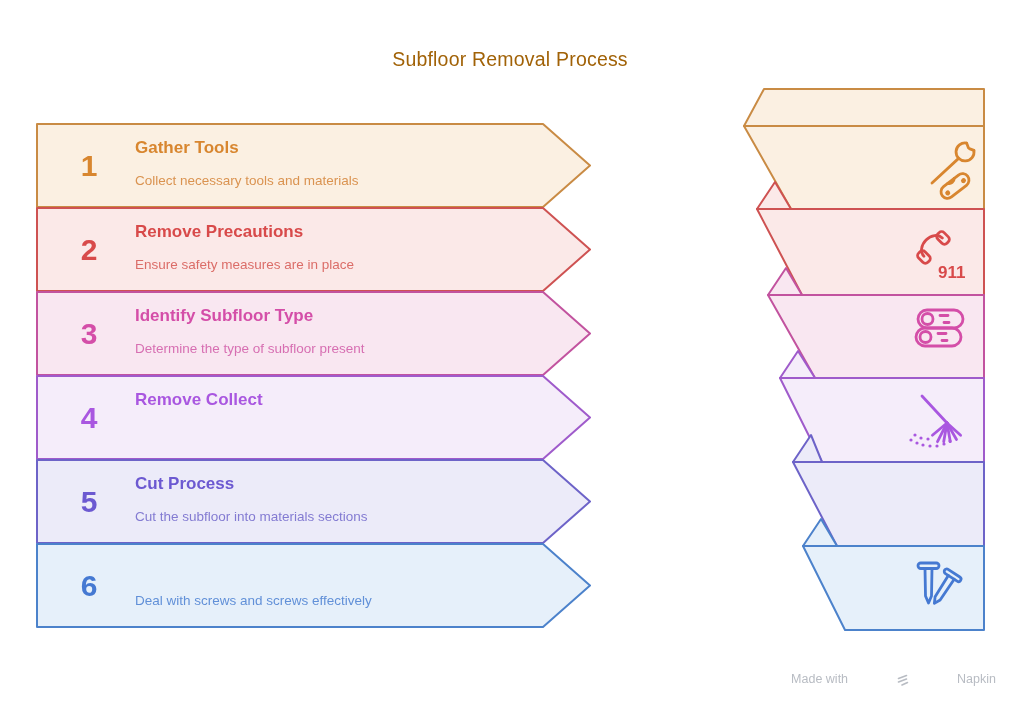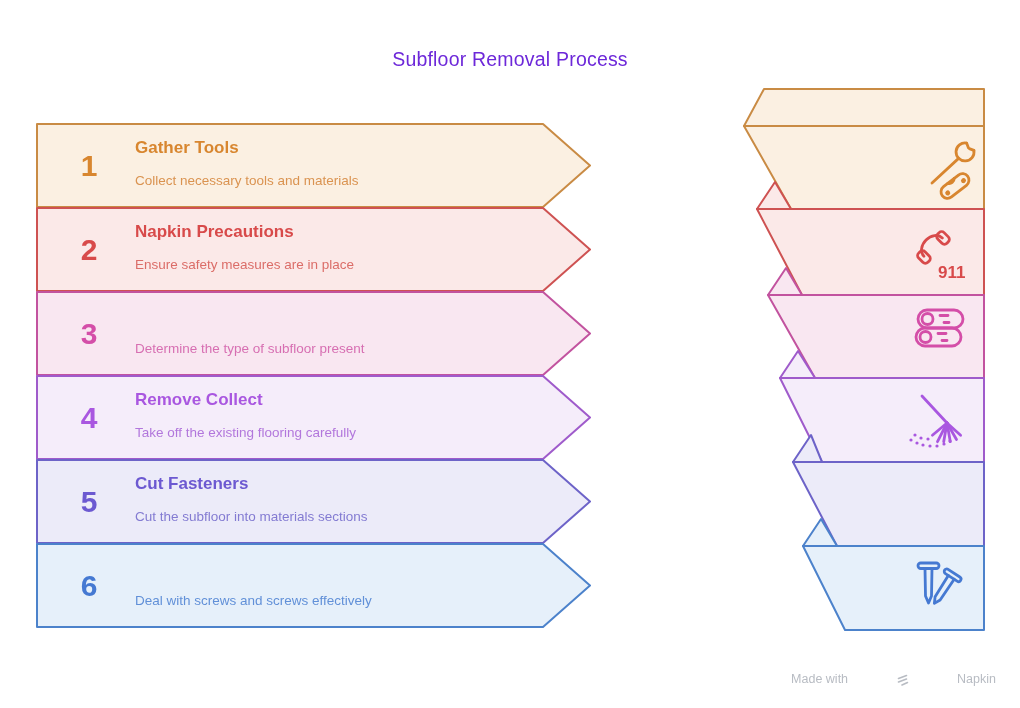--- a/index.html
+++ b/index.html
@@ -24,63 +24,63 @@
   .watermark{
     position:absolute;top:672px;right:24px;display:flex;align-items:center;gap:4px;
     font-size:12.5px;color:#b8bcc3;
   }
 </style>
 </head>
 <body>
 
 <div class="canvas" style="background: rgb(255, 255, 255);">
 
-  <div class="page-title" style="color: #6d28d9;">Subfloor Removal Process</div>
+  <div class="page-title" style="color: #a16207;">Subfloor Removal Process</div>
 
   <div class="step" style="top: 123px; --fill: #FBF0E2; --border: #C98B44; --accent: #D8862F; --desc: #DA9350;">
     <svg class="arrow" viewBox="0 0 556 85">
       <polygon points="1,1 507,1 554,42.5 507,84 1,84" style="fill:var(--fill);stroke:var(--border);stroke-width:2;stroke-linejoin:round"></polygon>
     </svg>
     <div class="num">1</div>
     <div class="t">Gather Tools</div>
     <div class="d">Collect necessary tools and materials</div>
   </div>
 
   <div class="step" style="top: 207px; --fill: #FBE9E8; --border: #CE5252; --accent: #D84A4A; --desc: #DB6D68;">
     <svg class="arrow" viewBox="0 0 556 85">
       <polygon points="1,1 507,1 554,42.5 507,84 1,84" style="fill:var(--fill);stroke:var(--border);stroke-width:2;stroke-linejoin:round"></polygon>
     </svg>
     <div class="num">2</div>
-    <div class="t">Napkin Precautions</div>
+    <div class="t">Remove Precautions</div>
     <div class="d">Ensure safety measures are in place</div>
   </div>
 
   <div class="step" style="top: 291px; --fill: #F9E7F1; --border: #C2539F; --accent: #D44EA8; --desc: #D76FB2;">
     <svg class="arrow" viewBox="0 0 556 85">
       <polygon points="1,1 507,1 554,42.5 507,84 1,84" style="fill:var(--fill);stroke:var(--border);stroke-width:2;stroke-linejoin:round"></polygon>
     </svg>
     <div class="num">3</div>
+    <div class="t">Identify Subfloor Type</div>
     <div class="d">Determine the type of subfloor present</div>
   </div>
 
   <div class="step" style="top: 375px; --fill: #F5EDFA; --border: #9F5BCB; --accent: #A957E0; --desc: #B277DC;">
     <svg class="arrow" viewBox="0 0 556 85">
       <polygon points="1,1 507,1 554,42.5 507,84 1,84" style="fill:var(--fill);stroke:var(--border);stroke-width:2;stroke-linejoin:round"></polygon>
     </svg>
     <div class="num">4</div>
     <div class="t">Remove Collect</div>
-    <div class="d">Take off the existing flooring carefully</div>
   </div>
 
   <div class="step" style="top: 459px; --fill: #ECEBF9; --border: #6D63C8; --accent: #6C59D1; --desc: #837BD2;">
     <svg class="arrow" viewBox="0 0 556 85">
       <polygon points="1,1 507,1 554,42.5 507,84 1,84" style="fill:var(--fill);stroke:var(--border);stroke-width:2;stroke-linejoin:round"></polygon>
     </svg>
     <div class="num">5</div>
-    <div class="t">Cut Fasteners</div>
+    <div class="t">Cut Process</div>
     <div class="d">Cut the subfloor into materials sections</div>
   </div>
 
   <div class="step" style="top: 543px; --fill: #E6F0FA; --border: #4C82CB; --accent: #4579D2; --desc: #6190D8;">
     <svg class="arrow" viewBox="0 0 556 85">
       <polygon points="1,1 507,1 554,42.5 507,84 1,84" style="fill:var(--fill);stroke:var(--border);stroke-width:2;stroke-linejoin:round"></polygon>
     </svg>
     <div class="num">6</div>
     <div class="d">Deal with screws and screws effectively</div>
   </div>

